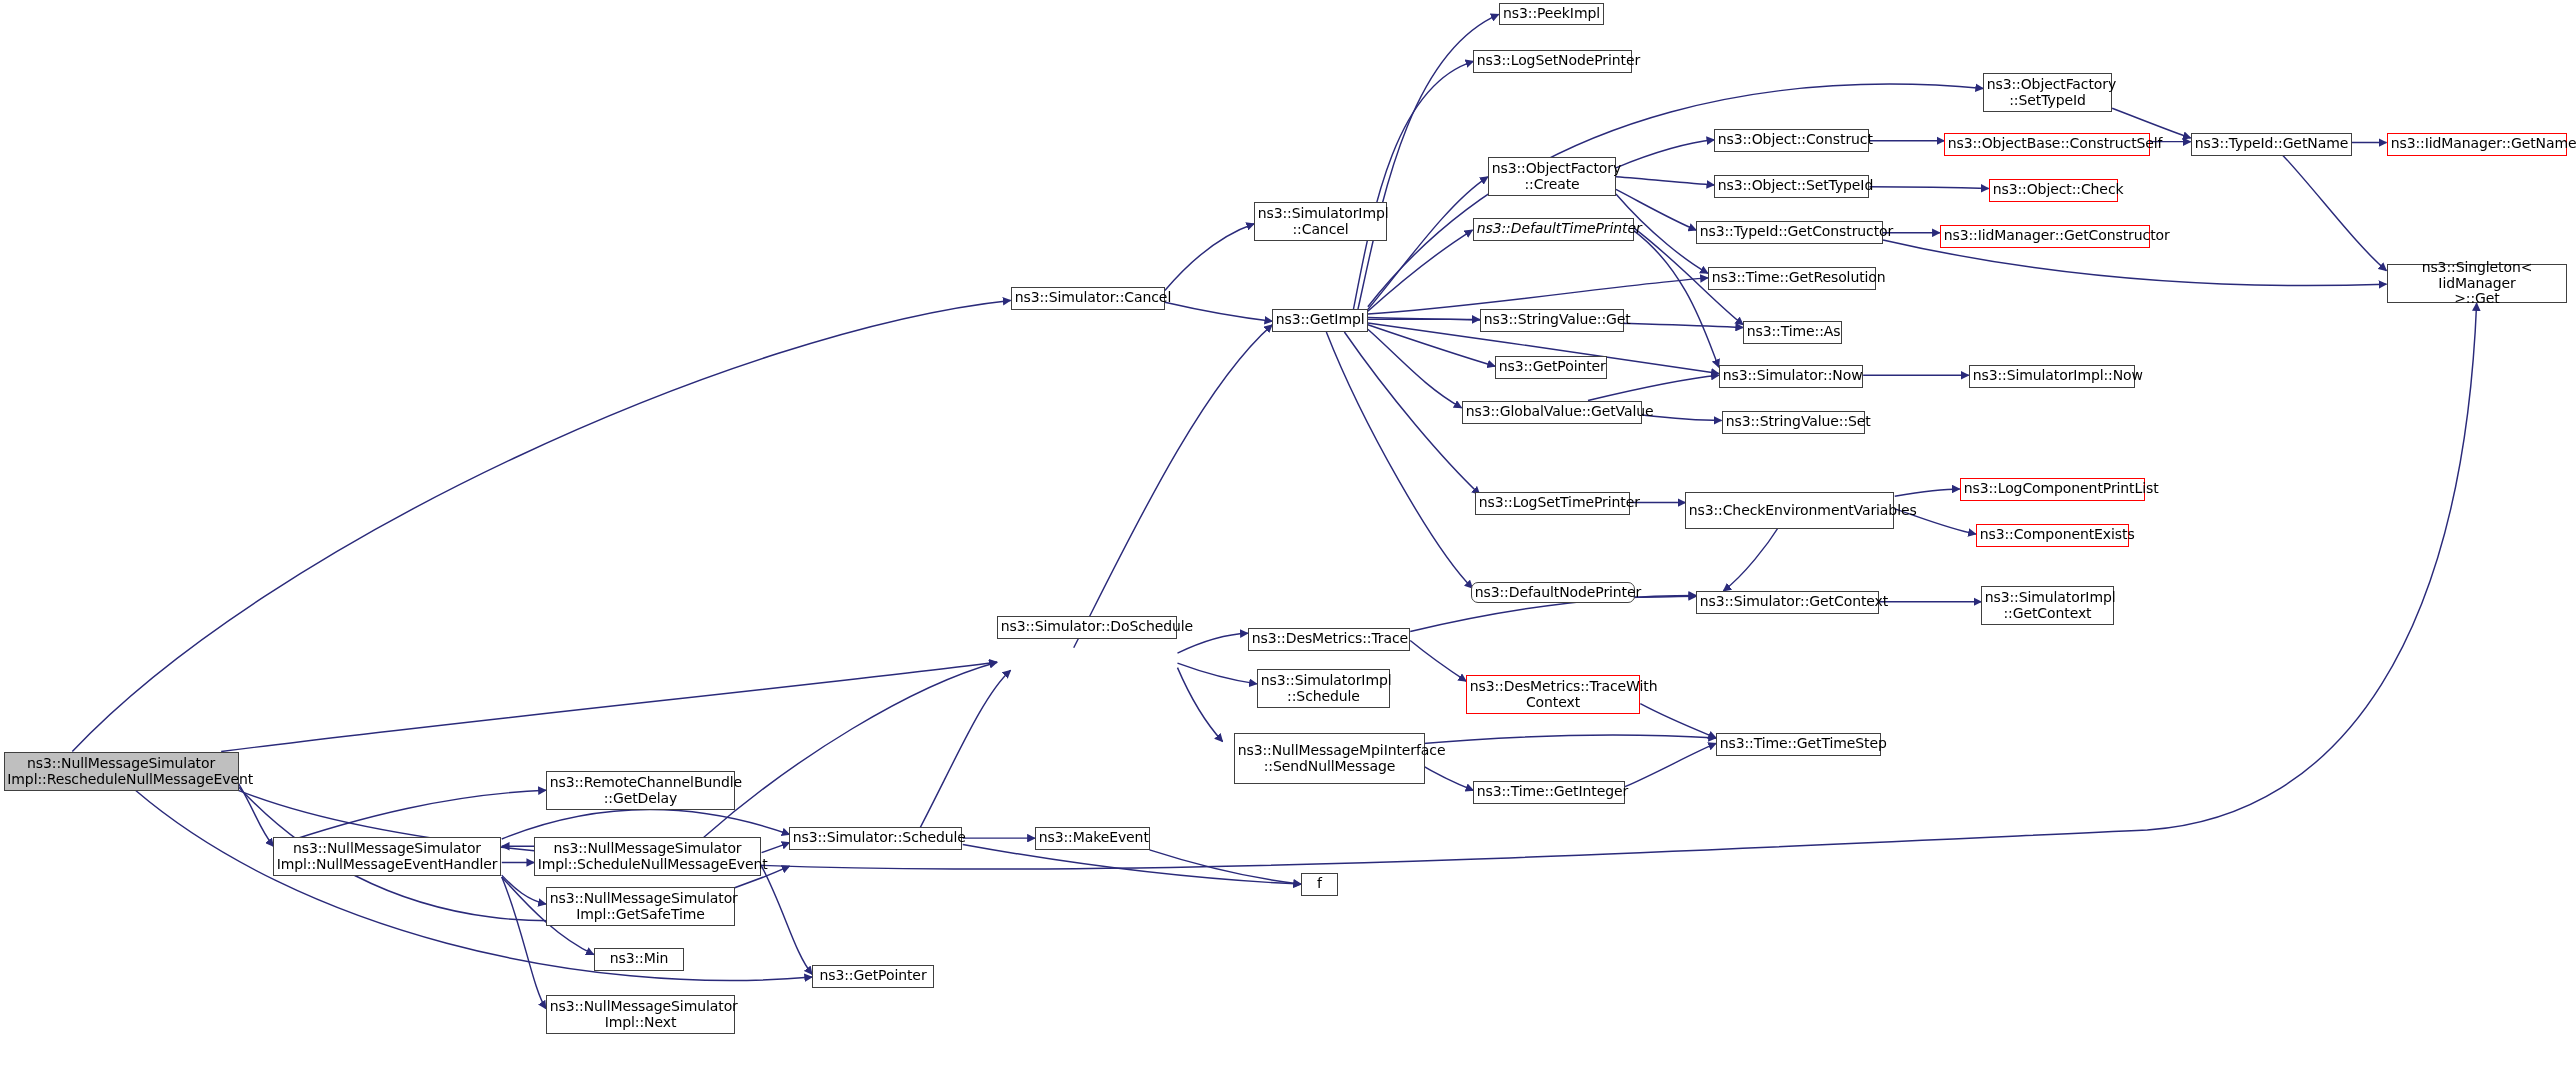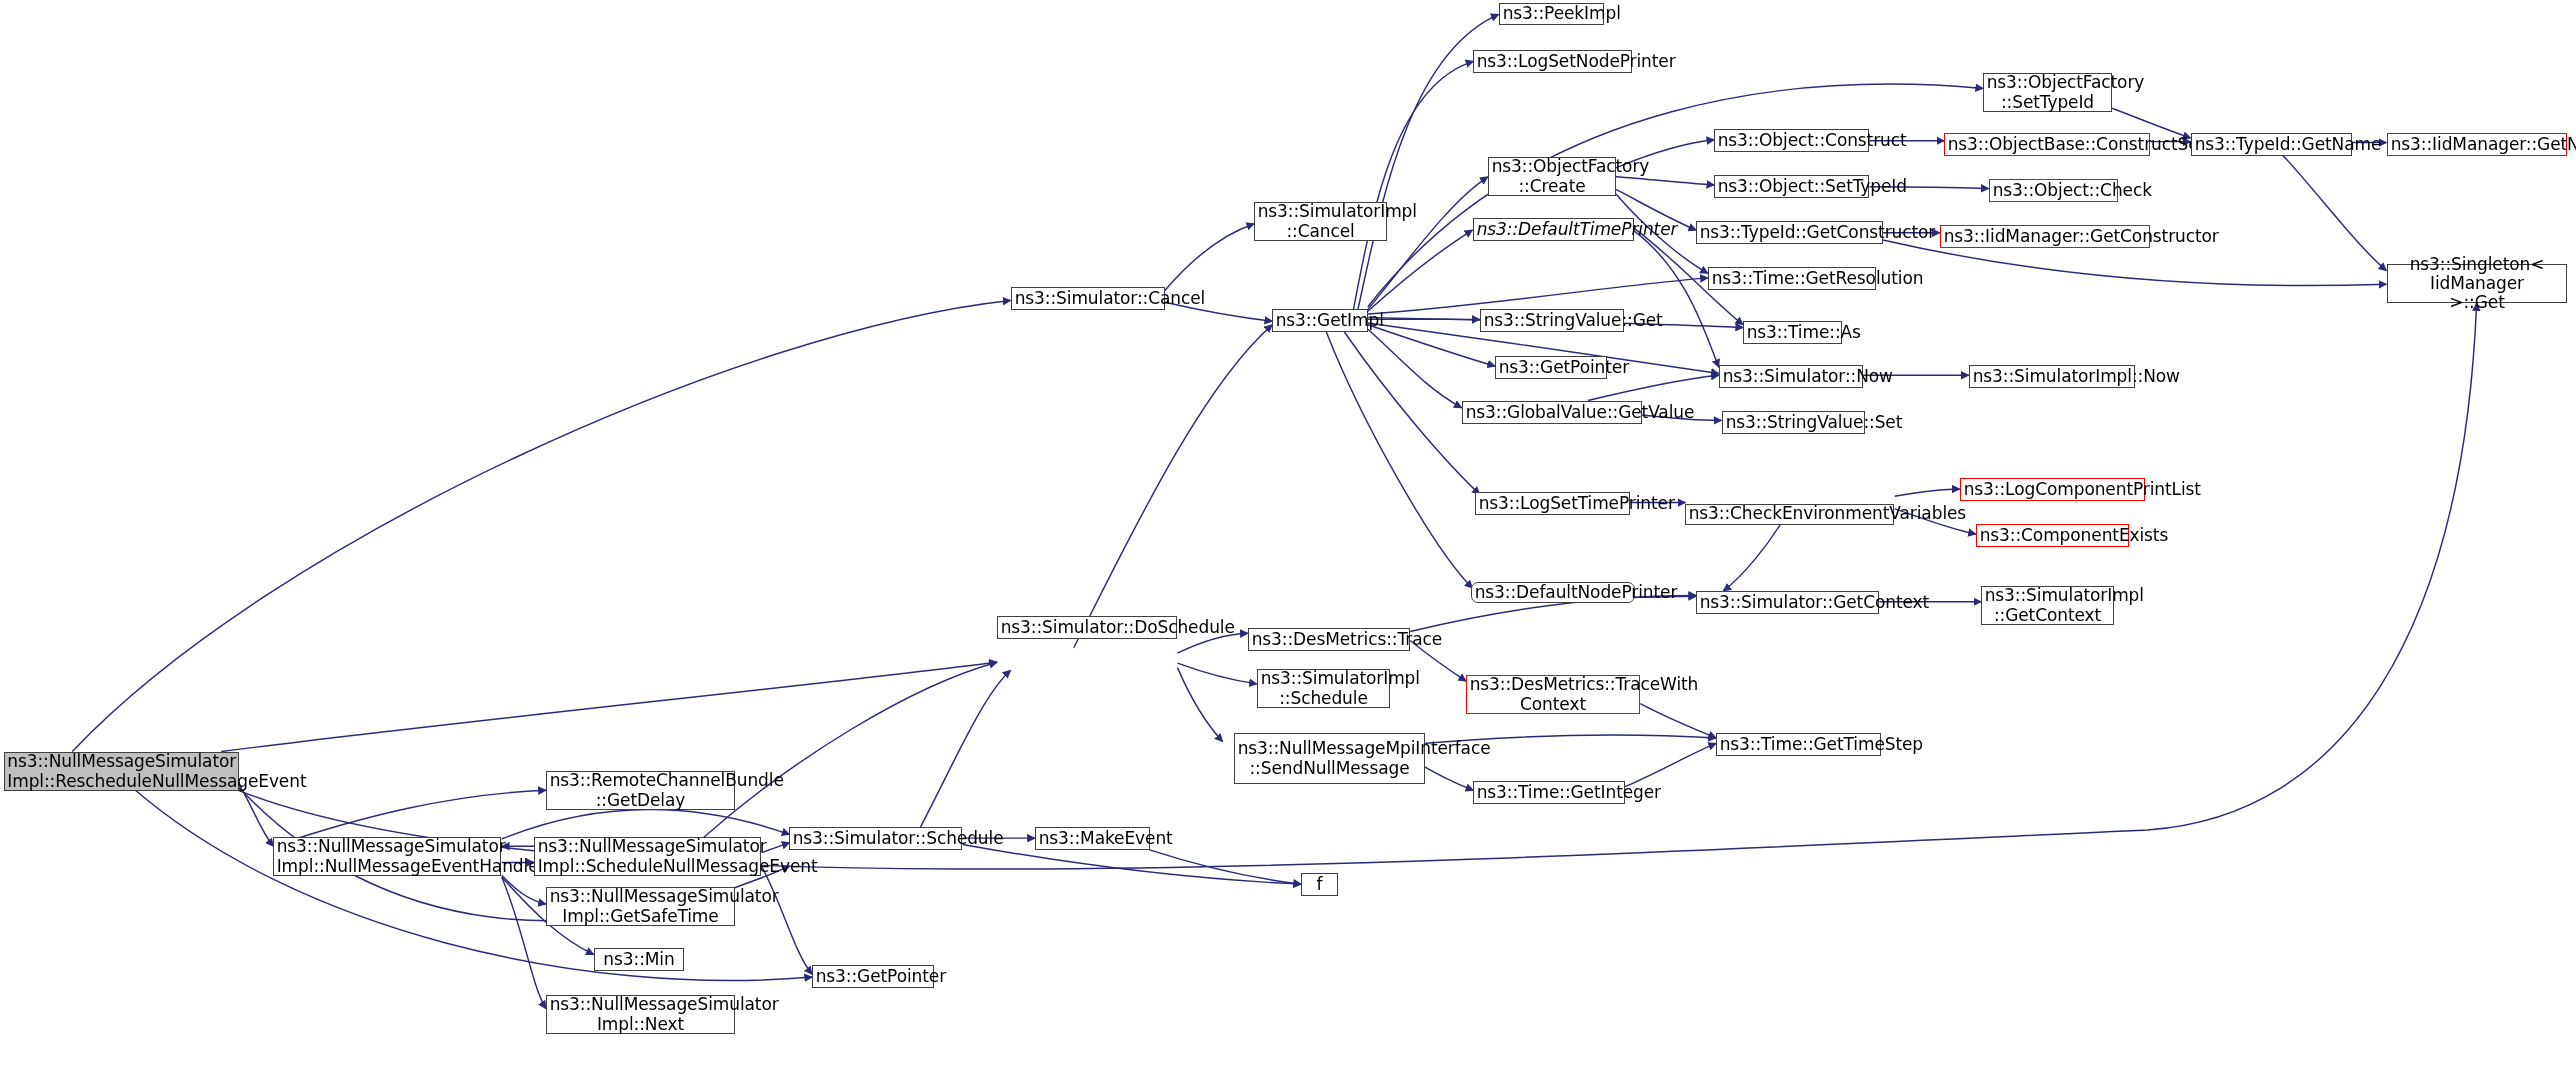--- a/index.html
+++ b/index.html
@@ -16,21 +16,21 @@
   .node{
     position:absolute;
     box-sizing:border-box;
     display:flex;
     align-items:center;
     justify-content:center;
     text-align:center;
     background:#ffffff;
     border:0.9px solid #404040;
     color:#000000;
-    font-size:17px;
+    font-size:14px;
     line-height:1.12;
     letter-spacing:-0.1px;
     padding:0.9px 2.7px;
     white-space:pre-line;
     cursor:pointer;
   }
   .node.red{border:0.9px solid #ff0000;}
   .node.current{background:#bfbfbf;border:0.9px solid #404040;}
   .node .lbl{display:block;width:100%;white-space:pre-line;}
 </style>
@@ -141,21 +141,21 @@
 Context</span></div>
       <div class="node" style="left: 1190px; top: 733px; width: 191px; height: 51px; margin-left: 44px;"><span class="lbl">ns3::NullMessageMpiInterface
 ::SendNullMessage</span></div>
       <div class="node" style="left: 1473px; top: 781px; width: 152px; height: 22.6px;"><span class="lbl">ns3::Time::GetInteger</span></div>
       <div class="node" style="left: 1716px; top: 733px; width: 165px; height: 22.6px;"><span class="lbl">ns3::Time::GetTimeStep</span></div>
       <div class="node" style="left: 1696px; top: 591px; width: 183px; height: 22.6px;"><span class="lbl">ns3::Simulator::GetContext</span></div>
       <div class="node" style="left: 1981px; top: 586px; width: 133px; height: 39px;"><span class="lbl">ns3::SimulatorImpl
 ::GetContext</span></div>
       <div class="node" style="left: 1471px; top: 582px; width: 164px; height: 21px; border-radius: 7px;"><span class="lbl">ns3::DefaultNodePrinter</span></div>
       <div class="node" style="left: 1475px; top: 492px; width: 155px; height: 22.6px;"><span class="lbl">ns3::LogSetTimePrinter</span></div>
-      <div class="node" style="left: 1685px; top: 504px; width: 209px; height: 21px; align-items: flex-end;"><span class="lbl">ns3::CheckEnvironmentVariables</span></div>
+      <div class="node" style="left: 1685px; top: 492px; width: 209px; height: 37px;"><span class="lbl">ns3::CheckEnvironmentVariables</span></div>
       <div class="node red" style="left: 1960px; top: 478px; width: 185px; height: 22.6px;"><span class="lbl">ns3::LogComponentPrintList</span></div>
       <div class="node red" style="left: 1976px; top: 524px; width: 153px; height: 22.6px;"><span class="lbl">ns3::ComponentExists</span></div>
       <div class="node" style="left: 1272px; top: 309px; width: 96px; height: 22.6px;"><span class="lbl">ns3::GetImpl</span></div>
       <div class="node" style="left: 1011px; top: 287px; width: 154px; height: 22.6px;"><span class="lbl">ns3::Simulator::Cancel</span></div>
       <div class="node" style="left: 1254px; top: 202px; width: 133px; height: 39px;"><span class="lbl">ns3::SimulatorImpl
 ::Cancel</span></div>
       <div class="node" style="left: 1480px; top: 309px; width: 144px; height: 22.6px;"><span class="lbl">ns3::StringValue::Get</span></div>
       <div class="node" style="left: 1495px; top: 356px; width: 112px; height: 22.6px;"><span class="lbl">ns3::GetPointer</span></div>
       <div class="node" style="left: 1462px; top: 401px; width: 180px; height: 22.6px;"><span class="lbl">ns3::GlobalValue::GetValue</span></div>
       <div class="node" style="left: 1473px; top: 218px; width: 161px; height: 22.6px; font-style: italic;"><span class="lbl">ns3::DefaultTimePrinter</span></div>

